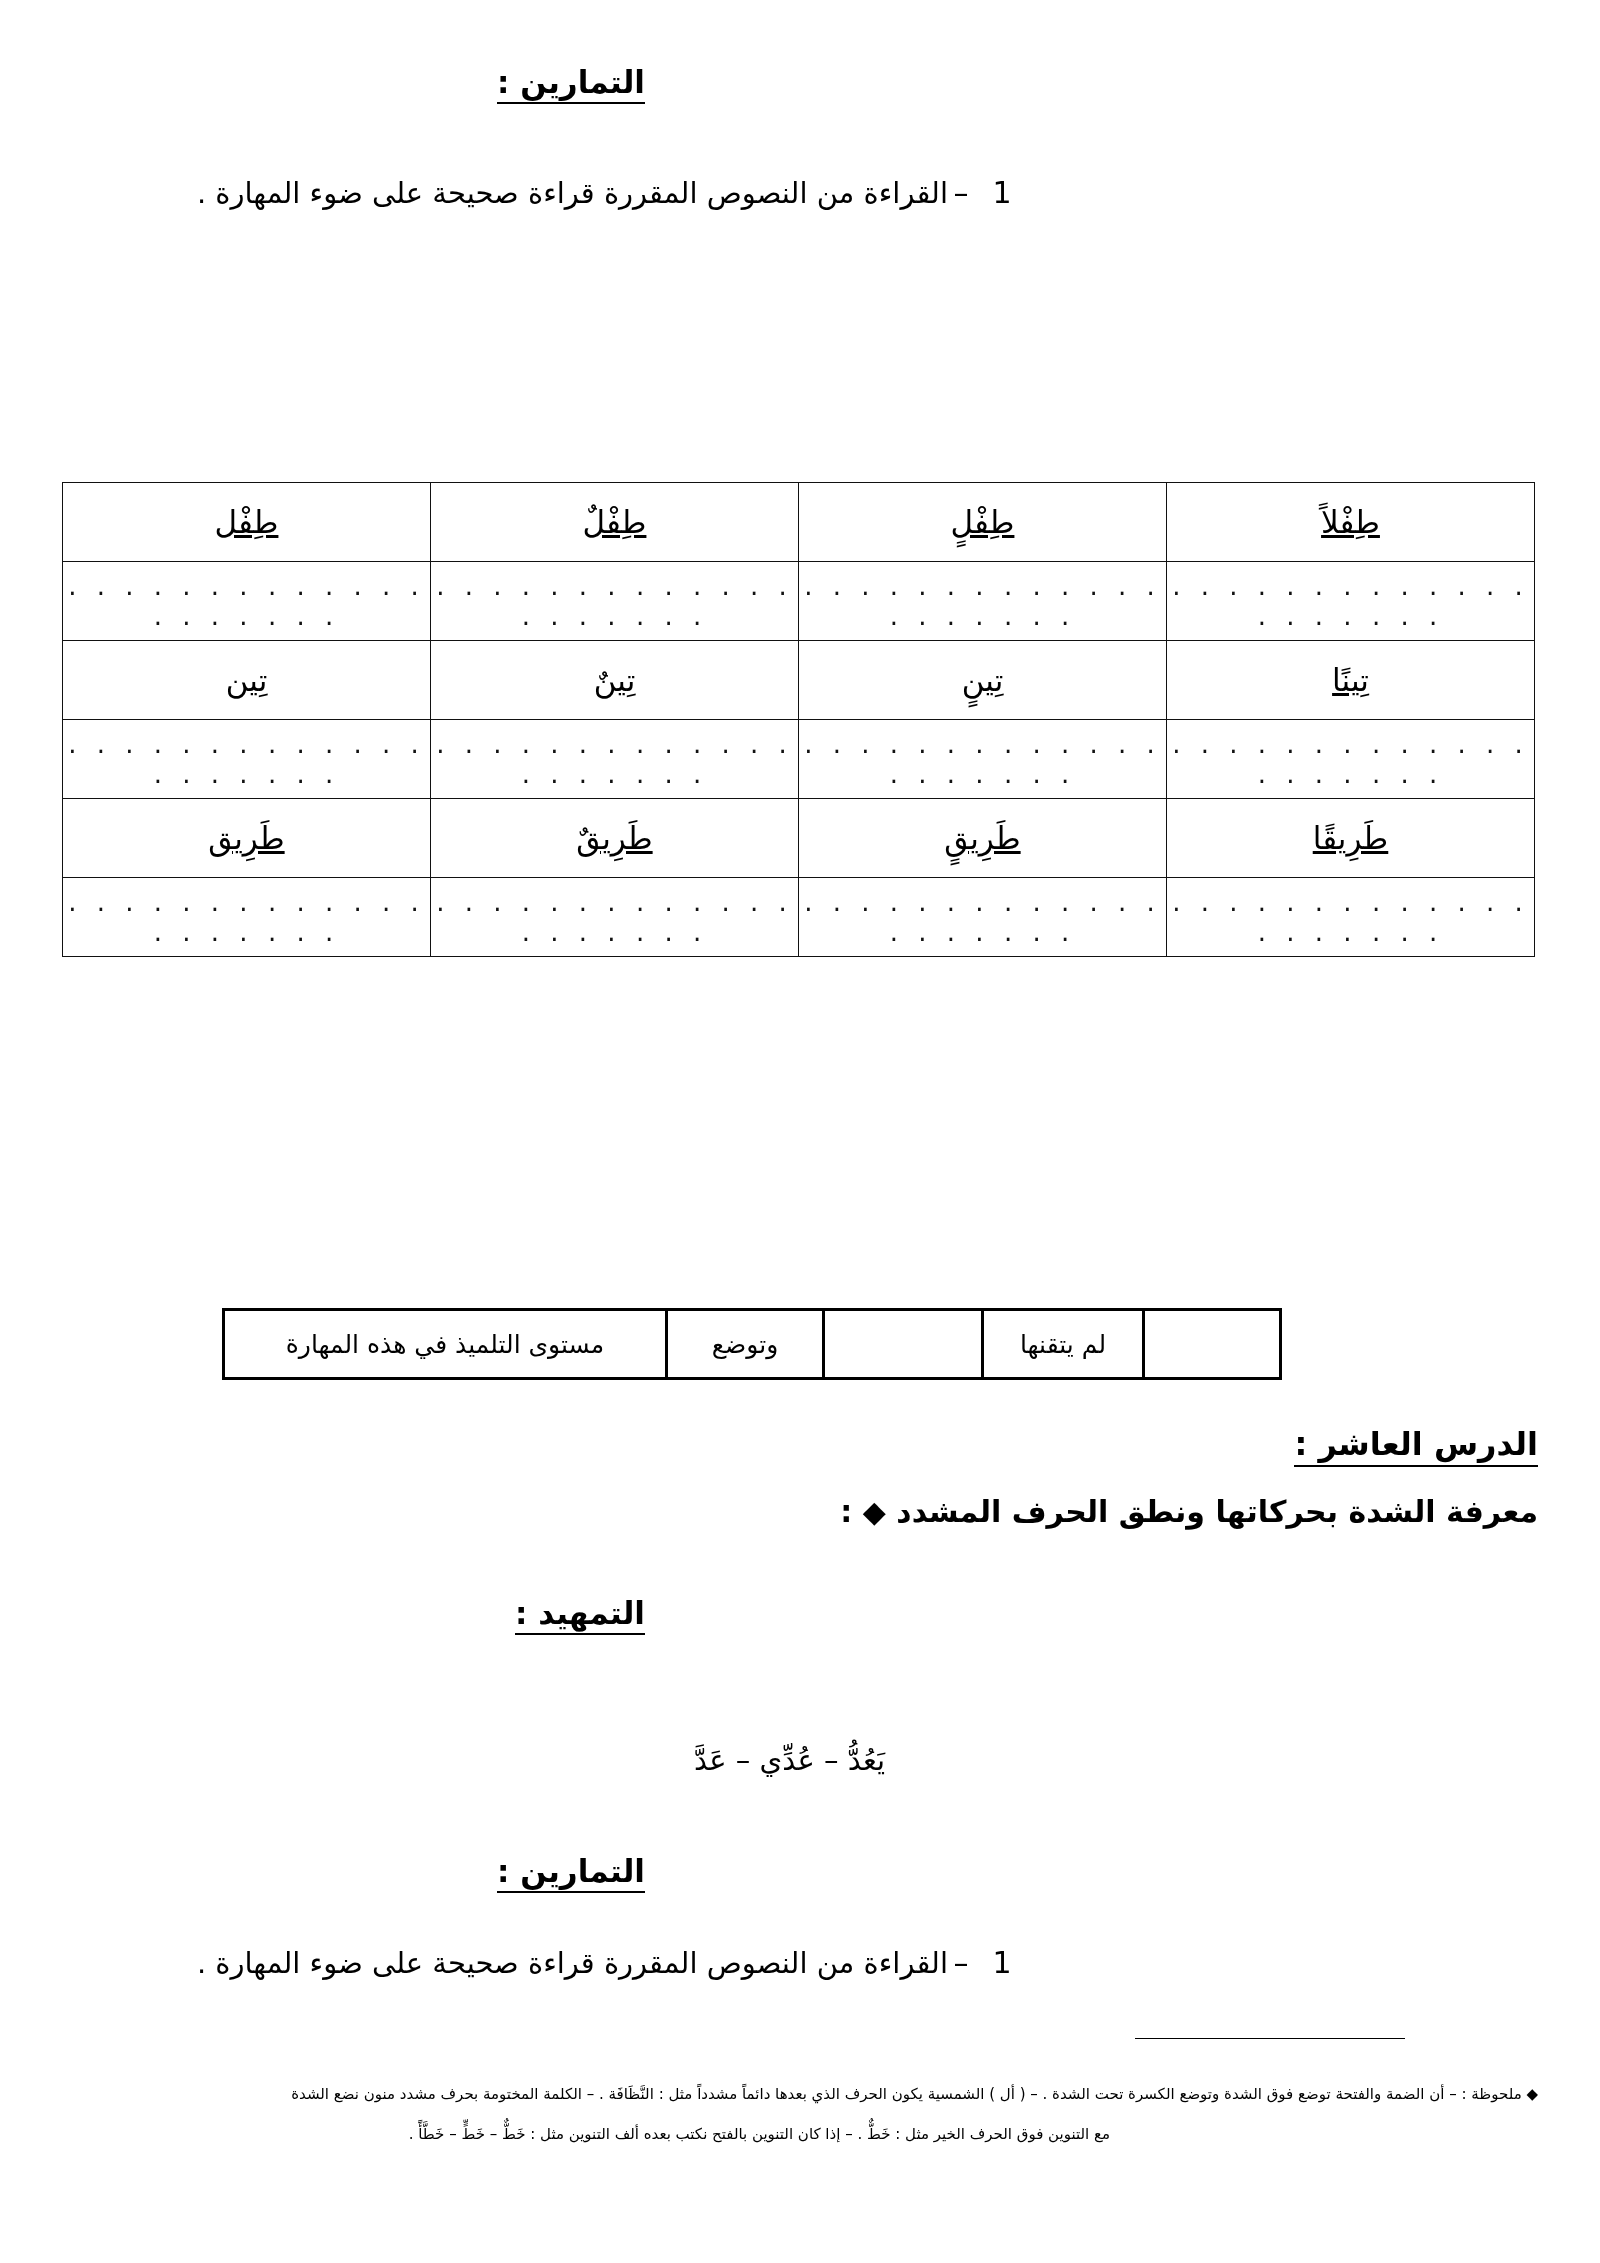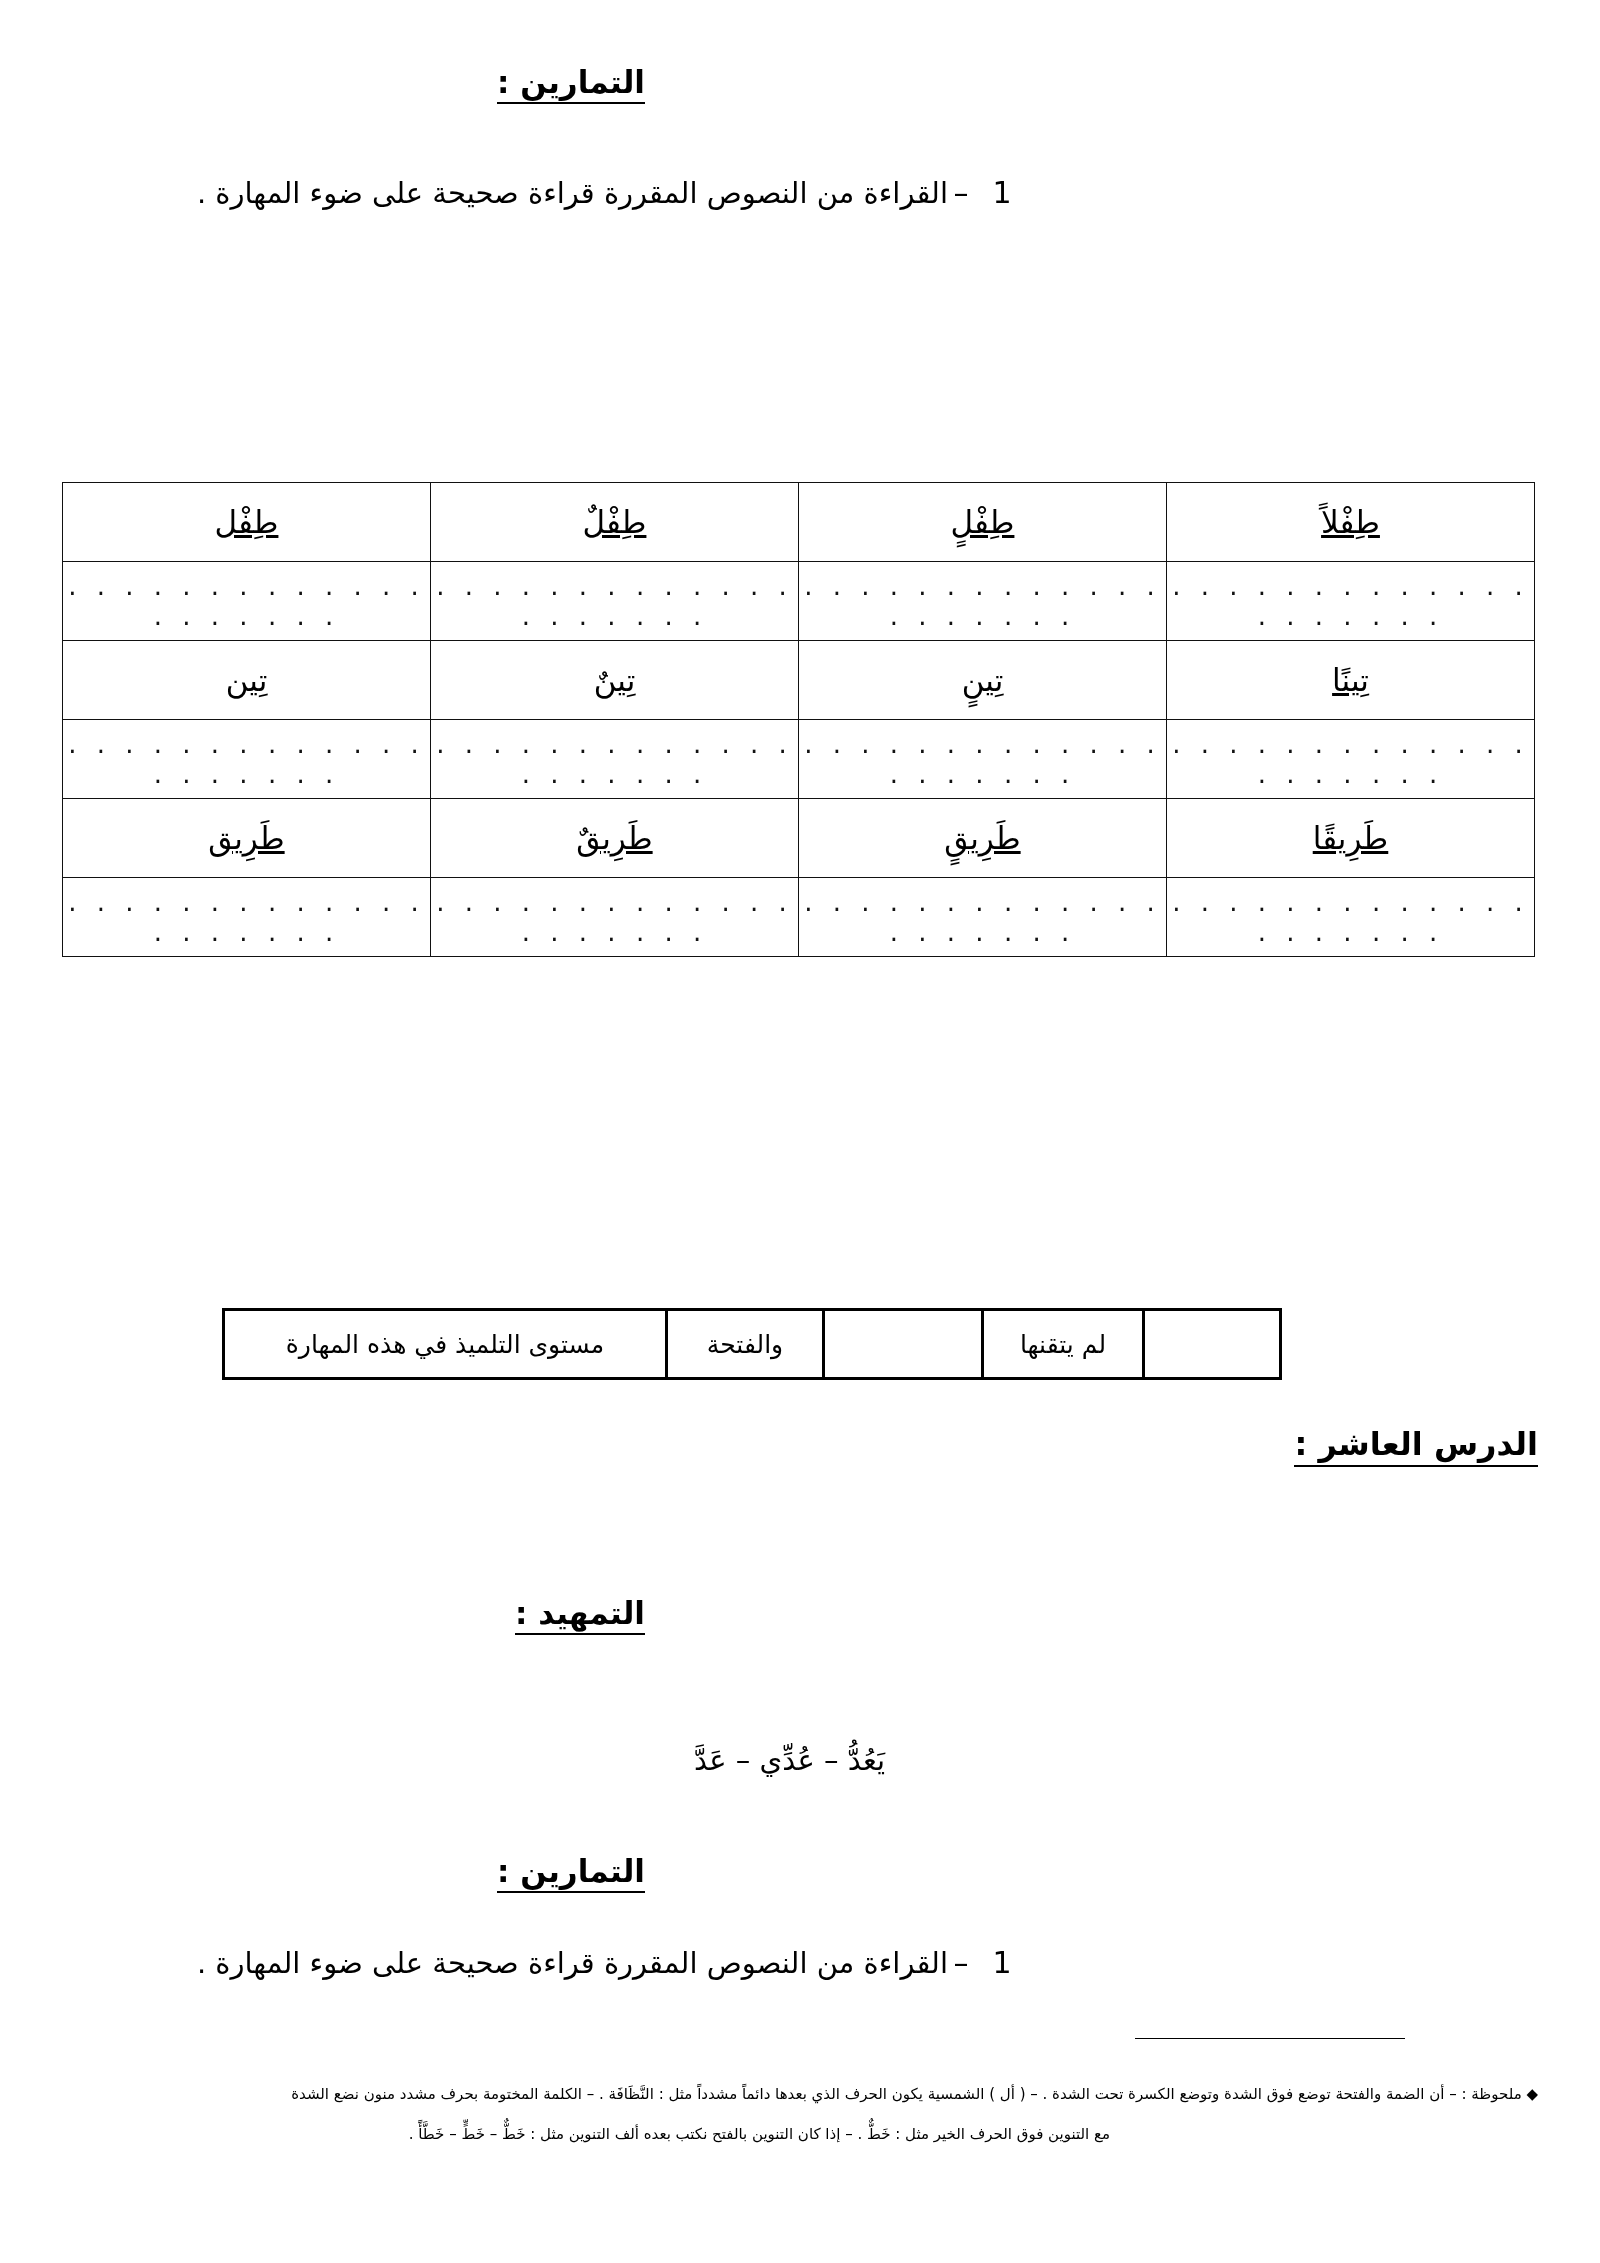--- a/index.html
+++ b/index.html
@@ -176,30 +176,33 @@
       </tr>
     </tbody>
   </table>
 
   <table class="eval-table">
     <tbody>
       <tr>
         <td class="eval-c4"></td>
         <td class="eval-c5">لم يتقنها</td>
         <td class="eval-c3"></td>
-        <td class="eval-c2">والفتحة</td>
+        <td class="eval-c2">وتوضع</td>
         <td class="eval-c1">مستوى التلميذ في هذه المهارة</td>
       </tr>
     </tbody>
   </table>
 
   <div class="section-title" style="right:62px; top:1425px; font-size:32px;">
     <span class="underlined">الدرس العاشر :</span>
   </div>
 
+  <div class="section-title" style="right:62px; top:1494px; font-size:30px;">
+    <span>معرفة الشدة بحركاتها ونطق الحرف المشدد ◆ :</span>
+  </div>
 
   <div class="section-title" style="right:955px; top:1595px;">
     <span class="underlined">التمهيد :</span>
   </div>
 
 
   <div class="body-line" style="right:715px; top:1743px; font-size:29px;">
     <span>يَعُدُّ – عُدِّي – عَدَّ</span>
   </div>
 

